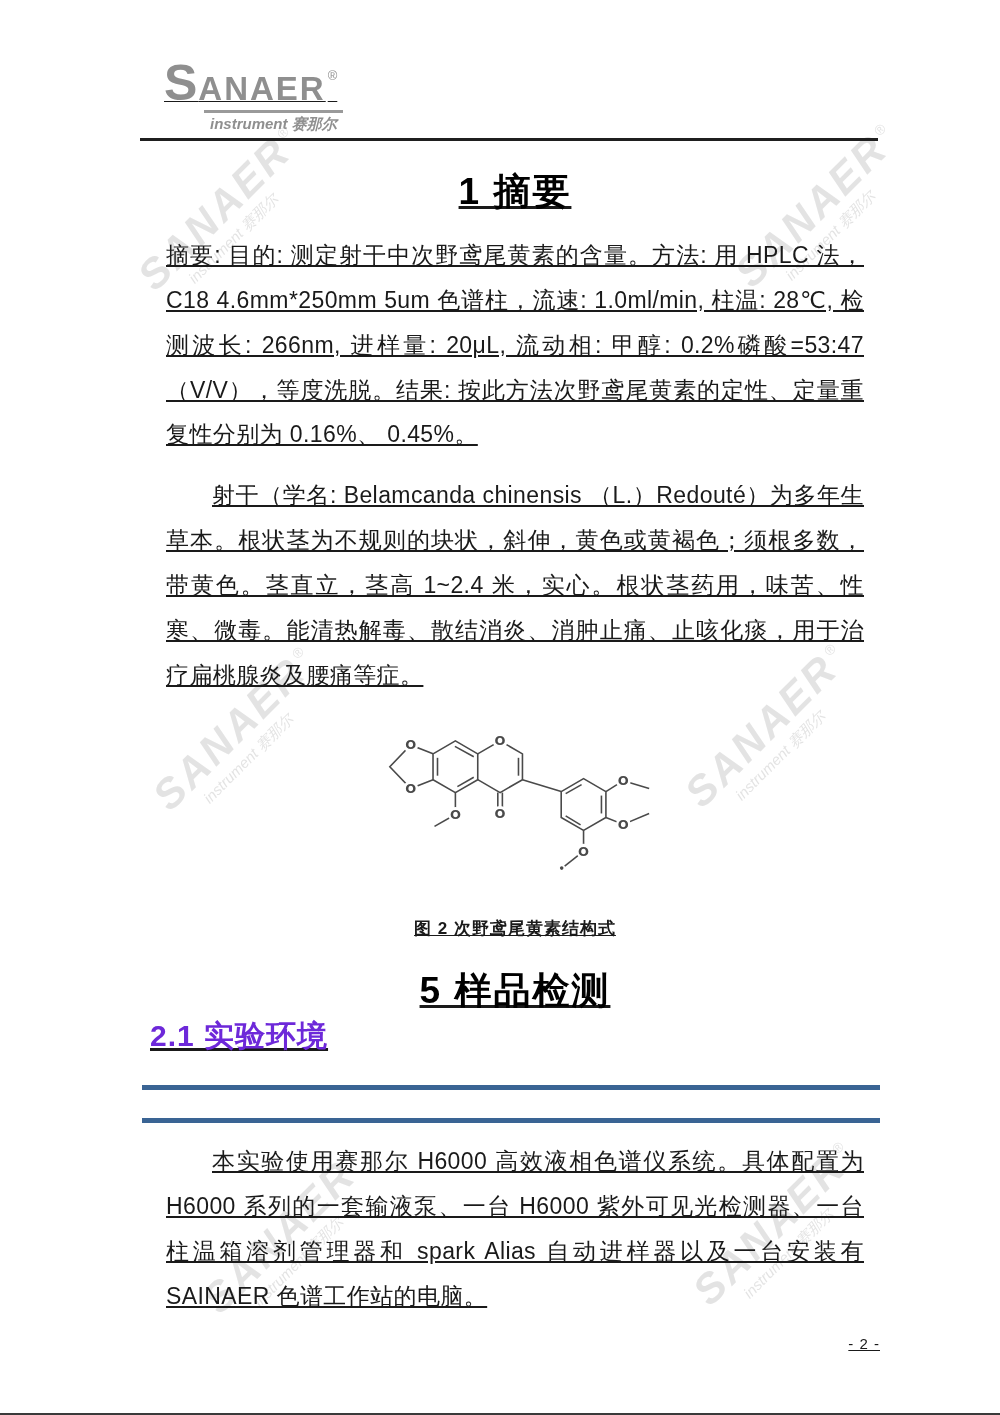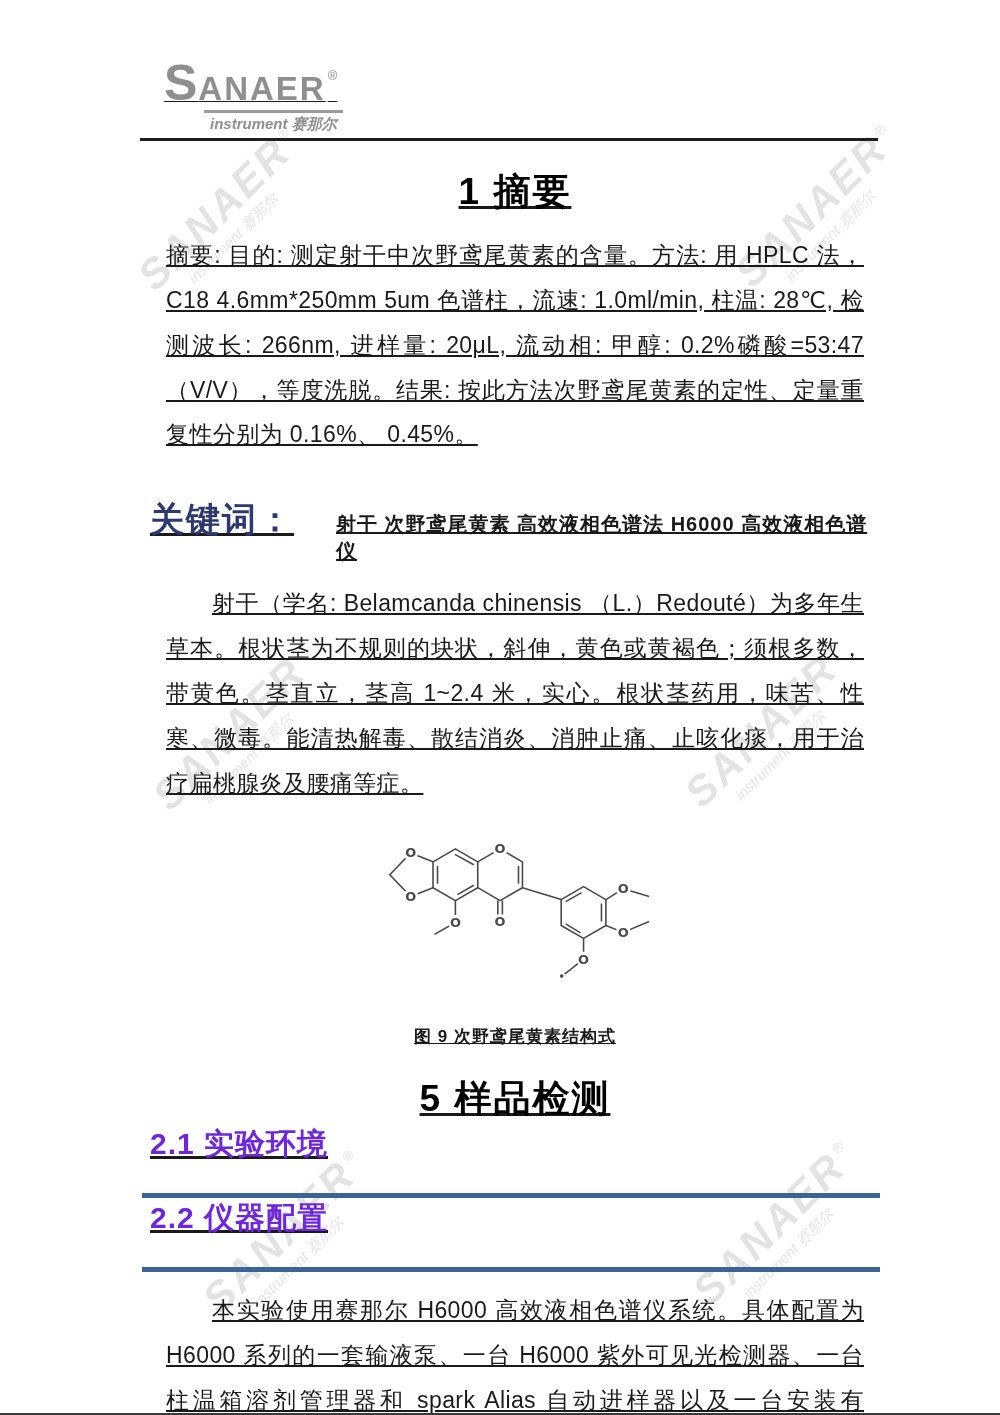--- a/index.html
+++ b/index.html
@@ -149,24 +149,20 @@
         <br>
         <span class="logo-sub">instrument 赛那尔</span>
       </div>
     </div>
 
     <div class="body-col">
       <h1 class="sec">1 摘要</h1>
 
       <p class="body-text abstract">摘要: 目的: 测定射干中次野鸢尾黄素的含量。方法: 用 HPLC 法， C18  4.6mm*250mm 5um 色谱柱，流速: 1.0ml/min, 柱温: 28℃, 检测波长: 266nm, 进样量: 20μL, 流动相: 甲醇: 0.2%磷酸=53:47（V/V），等度洗脱。结果: 按此方法次野鸢尾黄素的定性、定量重复性分别为 0.16%、 0.45%。</p>
 
-      <div class="kw-row">
-        <span class="kw-label">关键词：</span>
-        <span class="kw-text">射干 次野鸢尾黄素 高效液相色谱法 H6000 高效液相色谱仪</span>
-      </div>
 
       <p class="body-text intro indent">射干（学名: Belamcanda chinensis （L.）Redouté）为多年生草本。根状茎为不规则的块状，斜伸，黄色或黄褐色；须根多数，带黄色。茎直立，茎高 1~2.4 米，实心。根状茎药用，味苦、性寒、微毒。能清热解毒、散结消炎、消肿止痛、止咳化痰，用于治疗扁桃腺炎及腰痛等症。</p>
 
       <div class="figure-wrap">
         <svg width="308" height="182" viewBox="0 0 310 183">
 
           <path class="chem" d="M95,26 L117.5,39 L117.5,65 L95,78 L72.5,65 L72.5,39 Z"></path>
 
           <line class="chem" x1="94.5" y1="31.5" x2="113.5" y2="42"></line>
           <line class="chem" x1="113.5" y1="62.5" x2="97" y2="72"></line>
@@ -211,28 +207,27 @@
           <text class="chem-atom" x="50" y="75">O</text>
           <text class="chem-atom" x="140" y="27">O</text>
           <text class="chem-atom" x="140" y="100">O</text>
           <text class="chem-atom" x="95" y="101">O</text>
           <text class="chem-atom" x="264" y="67">O</text>
           <text class="chem-atom" x="264" y="111">O</text>
           <text class="chem-atom" x="224" y="138">O</text>
         </svg>
       </div>
 
-      <div class="figure-caption">图 9 次野鸢尾黄素结构式</div>
+      <div class="figure-caption">图 2 次野鸢尾黄素结构式</div>
 
       <h1 class="sec h-sample">5 样品检测</h1>
 
       <h2 class="sec h-env">2.1 实验环境</h2>
       <hr class="rule-blue">
 
-      <h2 class="sec h-config">2.2 仪器配置</h2>
       <hr class="rule-blue">
       <p class="body-text config-p indent">本实验使用赛那尔 H6000 高效液相色谱仪系统。具体配置为 H6000 系列的一套输液泵、一台 H6000 紫外可见光检测器、一台柱温箱溶剂管理器和 spark Alias 自动进样器以及一台安装有 SAINAER 色谱工作站的电脑。</p>
 
       <div class="page-num">- 2 -</div>
     </div>
   </div>
 
   <div class="bottom-line"></div>
 </div>
 

